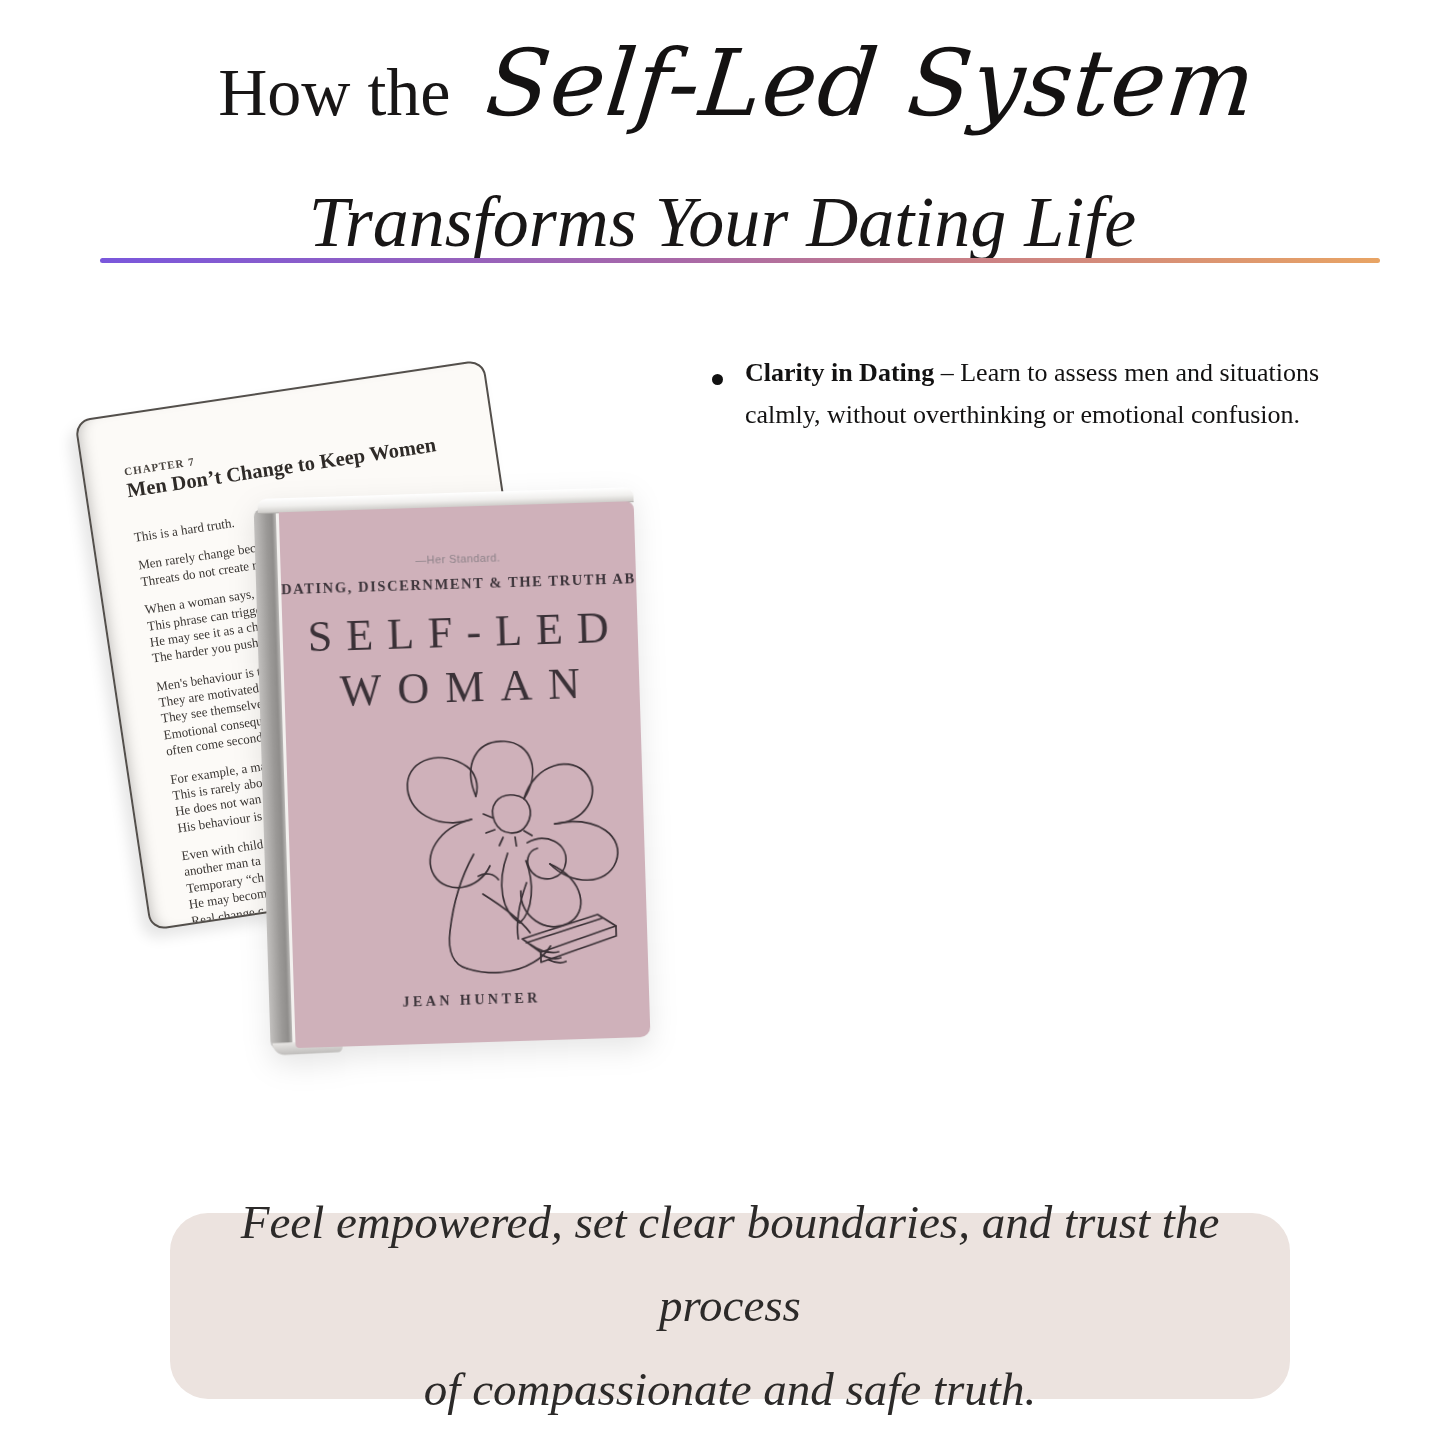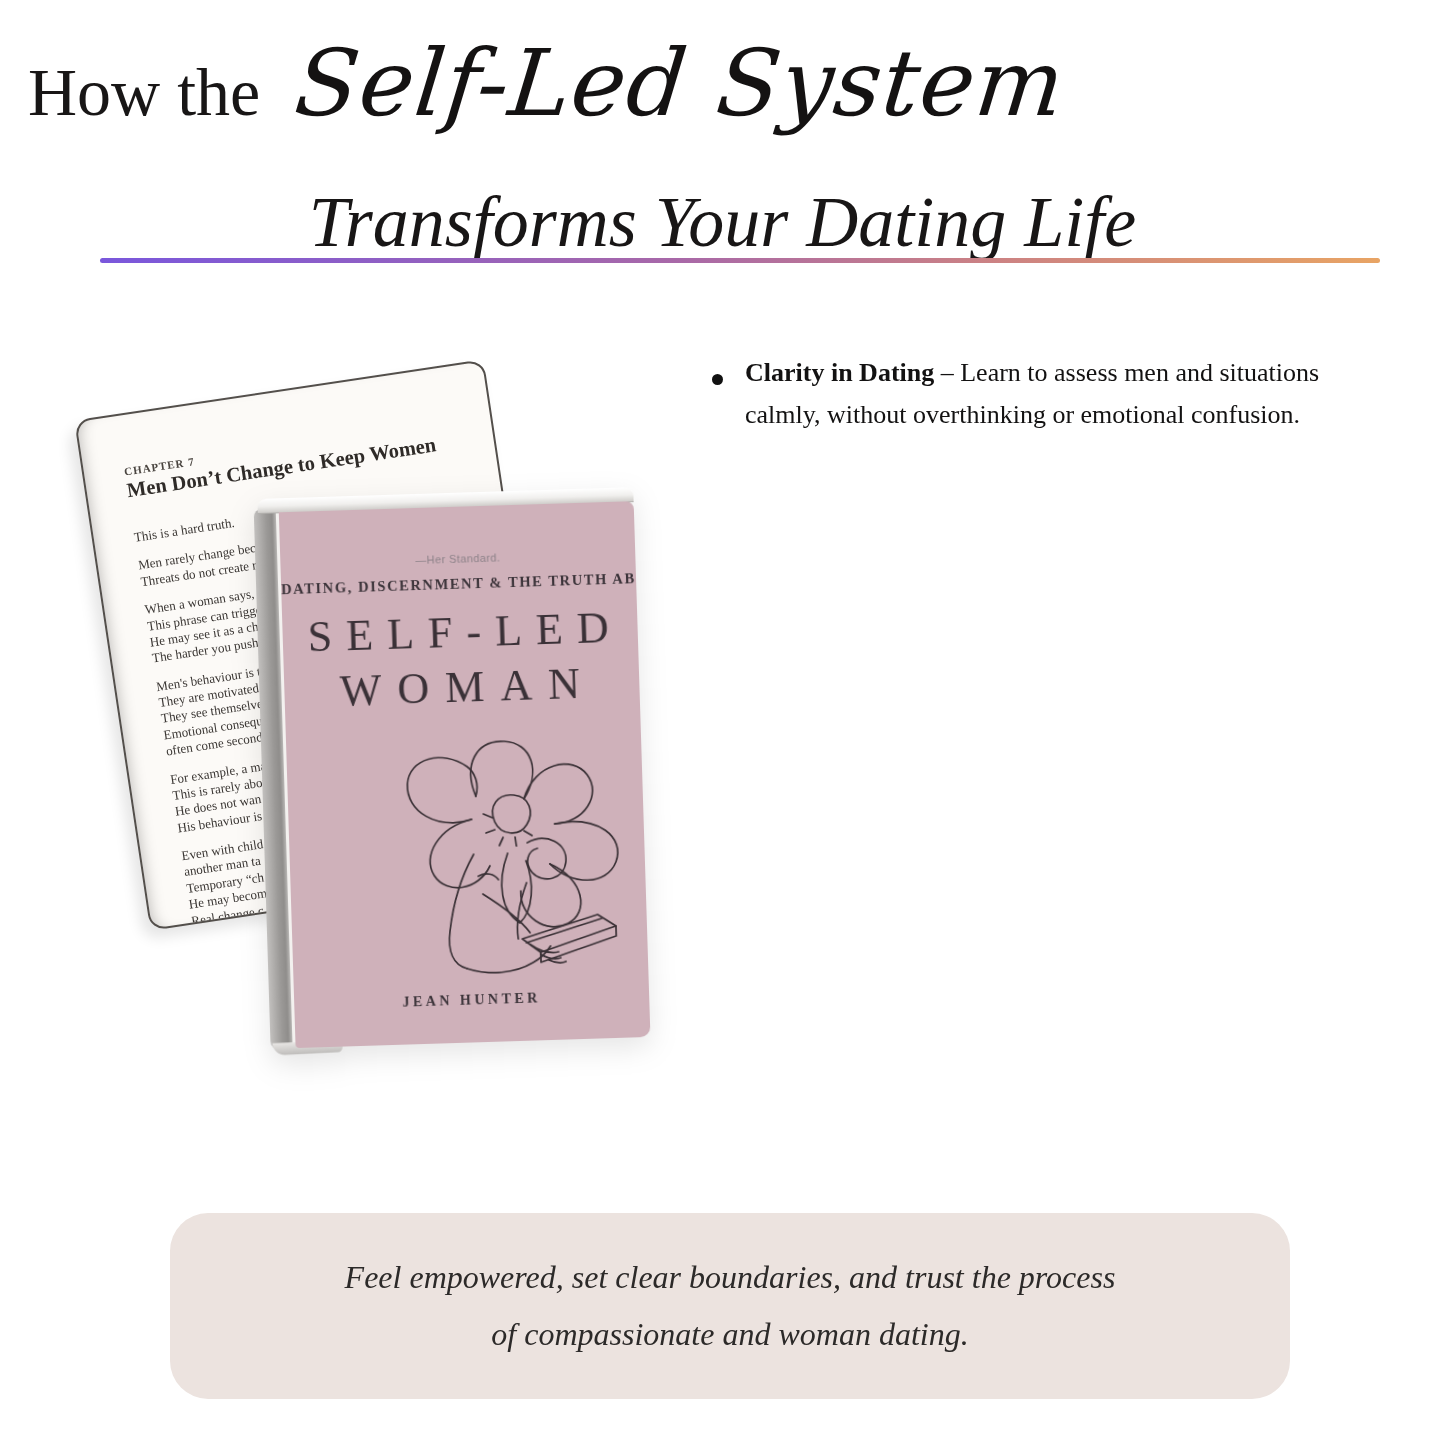--- a/index.html
+++ b/index.html
@@ -2,21 +2,21 @@
 <html><head>
 <meta charset="utf-8">
 <style>
   html,body{margin:0;padding:0;background:#ffffff;}
   .canvas{
     position:relative;width:1445px;height:1445px;background:#ffffff;overflow:hidden;
     font-family:"Liberation Serif", serif;color:#171515;
   }
   
   .header{position:absolute;left:0;top:38px;width:1445px;text-align:center;}
-  .title-line1{display:flex;align-items:baseline;gap:36px;height:130px;padding-left:28px;}
+  .title-line1{display:flex;justify-content:center;align-items:baseline;gap:36px;height:130px;padding-left:28px;}
   .title-regular{font-family:"Liberation Serif", serif;font-size:68px;line-height:1;color:#181616;}
   .title-script{
     font-family:"DejaVu Serif", serif;font-style:italic;font-size:92px;line-height:1;
     transform:skewX(-6deg);letter-spacing:1px;color:#141212;
   }
   .title-line2{font-size:72px;line-height:1;margin-top:18px;color:#181616;font-style:italic;}
   .divider{
     position:absolute;left:100px;top:258px;width:1280px;height:5px;border-radius:3px;
     background:linear-gradient(90deg,#7a57dc 0%,#8f5fc4 22%,#a868a8 45%,#cc8283 70%,#e8a464 100%);
   }
@@ -76,21 +76,21 @@
   .benefit{display:flex;gap:22px;margin:0 0 58px 0;}
   .benefit-dot{flex:0 0 auto;width:11px;height:11px;border-radius:50%;background:#111;margin-top:22px;}
   .benefit-text{font-size:26px;line-height:1.6;color:#131212;}
   .benefit-heading{font-weight:bold;}
   
   .footer-callout{
     position:absolute;left:170px;top:1213px;width:1120px;height:186px;
     background:#ece3df;border-radius:38px;
     display:flex;align-items:center;justify-content:center;text-align:center;
   }
-  .footer-message{font-style:italic;font-size:32px;line-height:1.78;color:#2c2a29;}
+  .footer-message{font-style:italic;font-size:47px;line-height:1.78;color:#2c2a29;}
 </style>
 </head>
 <body>
 
 <div class="canvas">
 
   <div class="header">
     <div class="title-line1">
       <span class="title-regular">How the</span>
       <span class="title-script">Self-Led System</span>
@@ -178,17 +178,17 @@
       <span class="benefit-dot"></span>
       <span class="benefit-text">
         <span class="benefit-heading">Clarity in Dating</span><span> – </span><span>Learn to assess men and situations calmly, without overthinking or emotional confusion.</span>
       </span>
     </li>
   </ul>
 
   <div class="footer-callout">
     <div class="footer-message">
       <span>Feel empowered, set clear boundaries, and trust the process</span><br>
-      <span>of compassionate and woman dating.</span>
+      <span>of compassionate and safe truth.</span>
     </div>
   </div>
 
 </div>
 
 </body></html>

